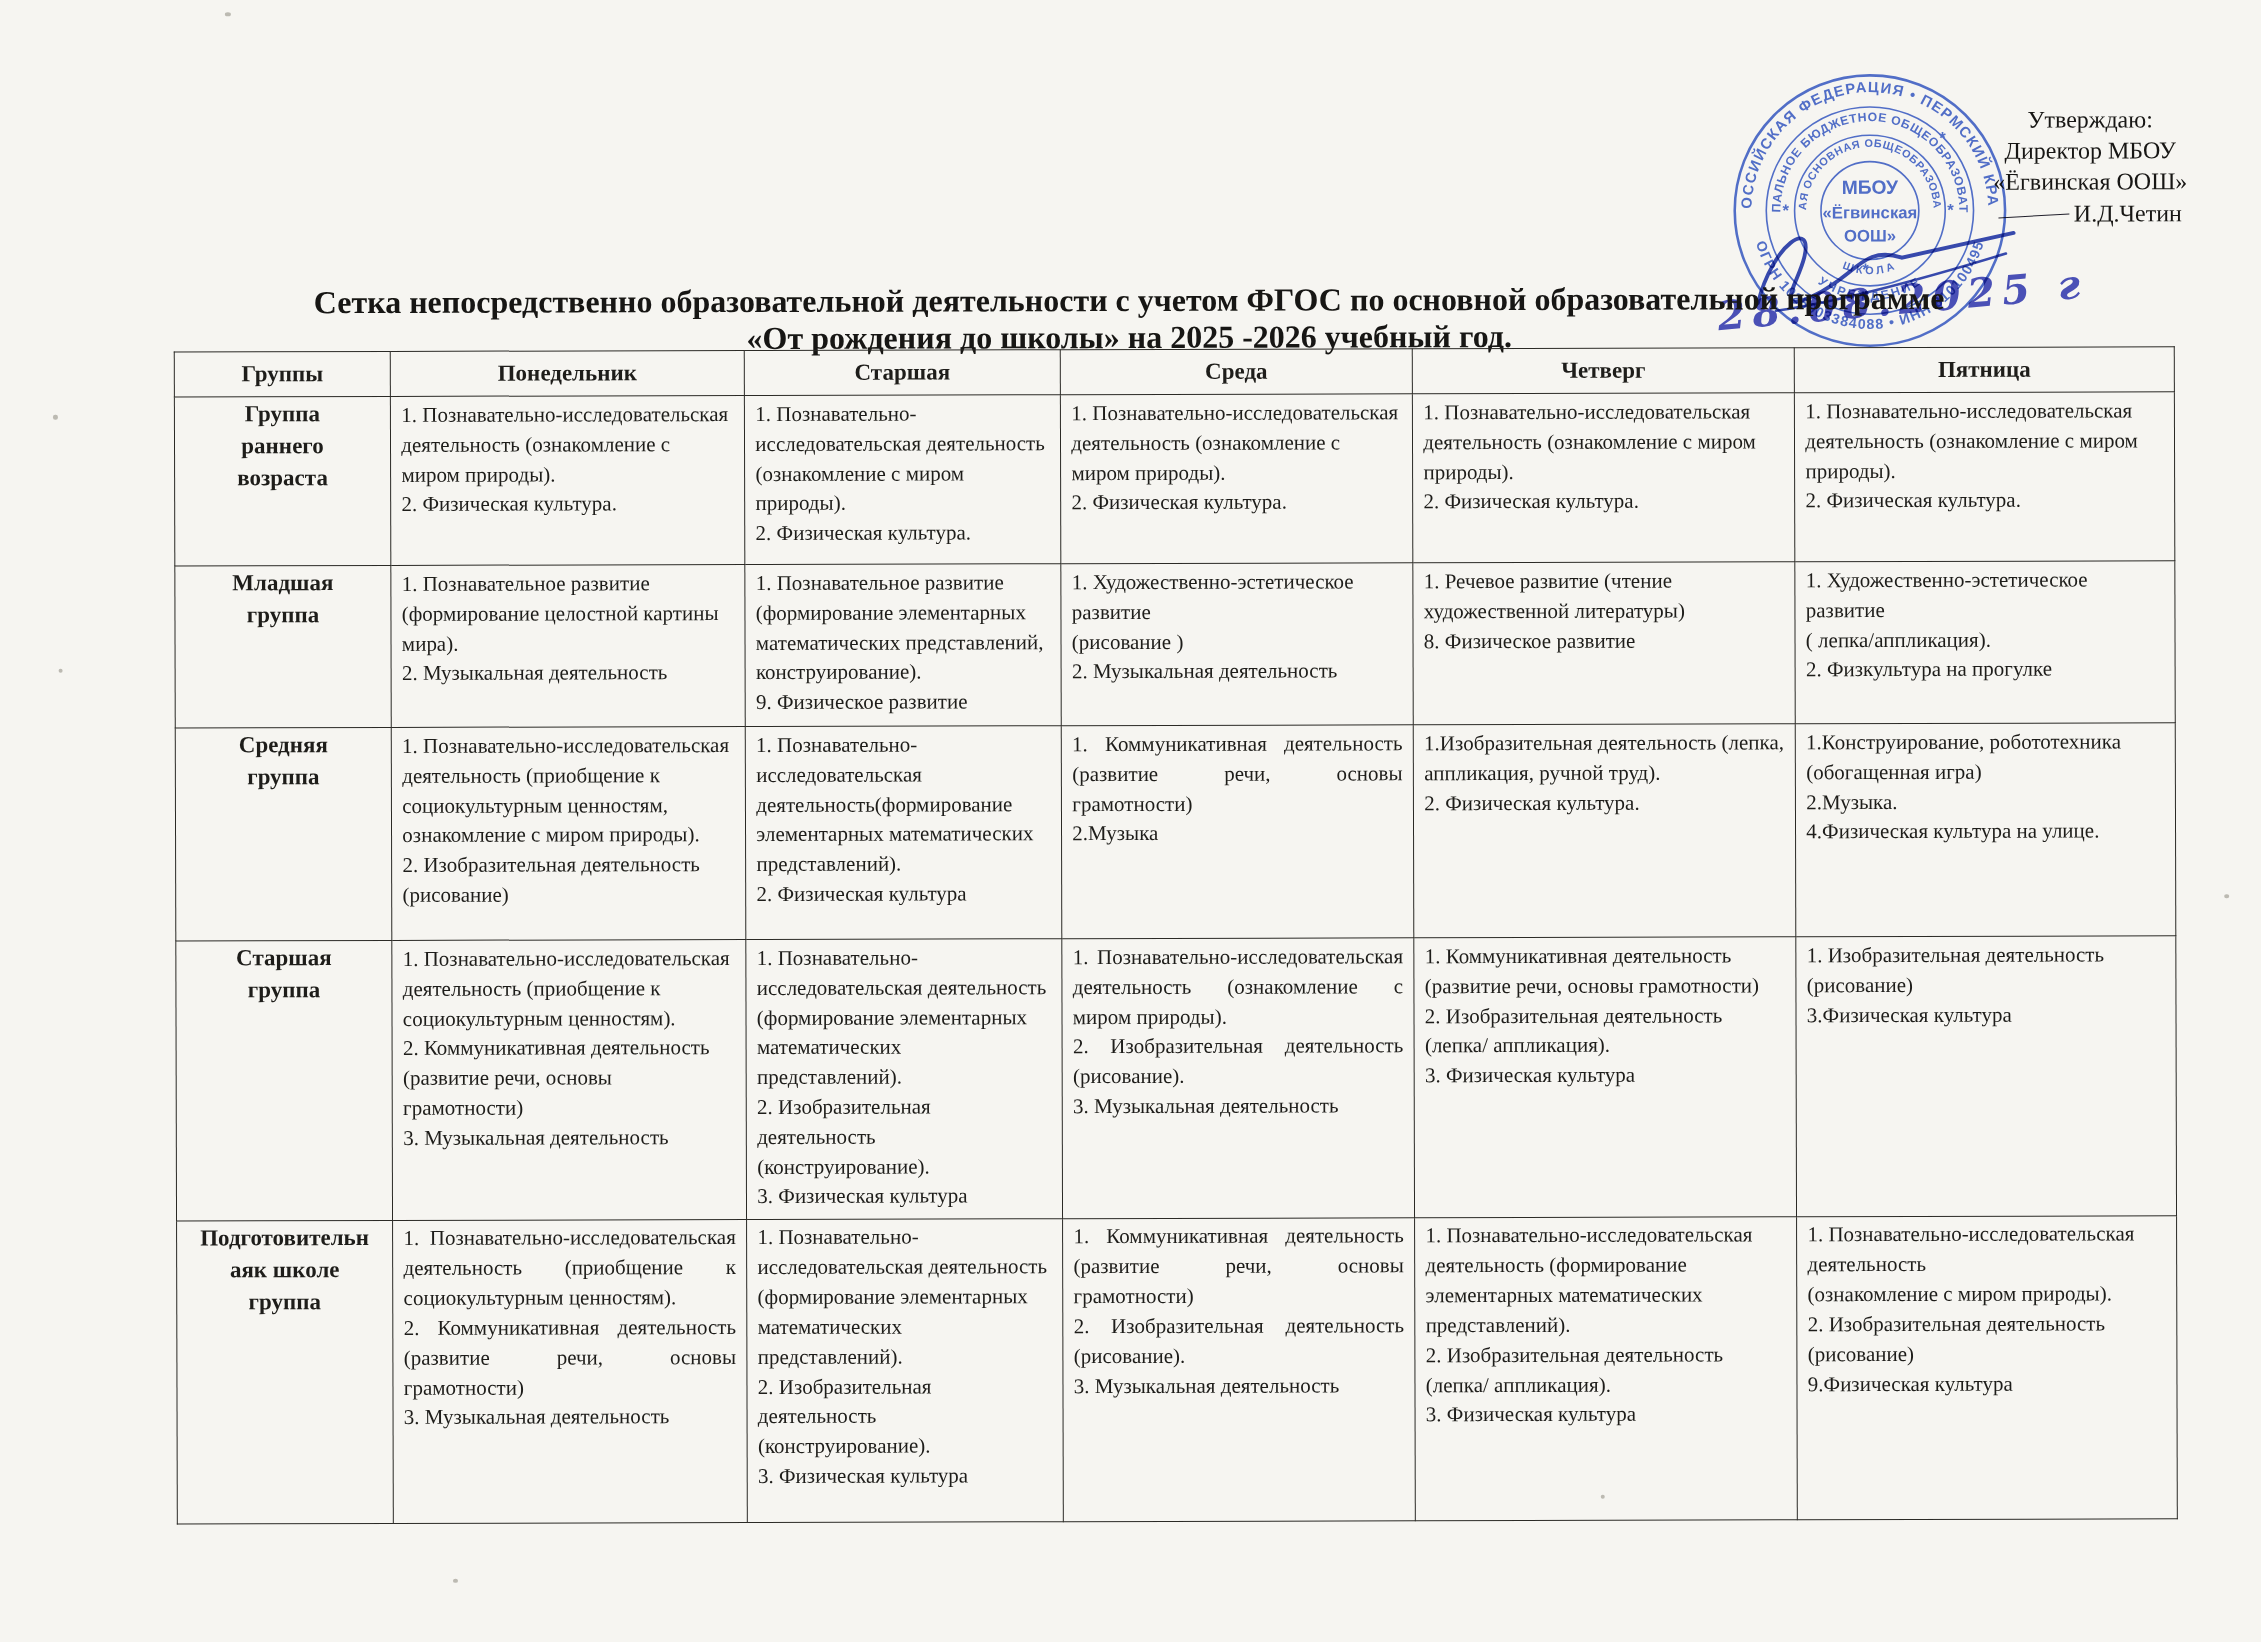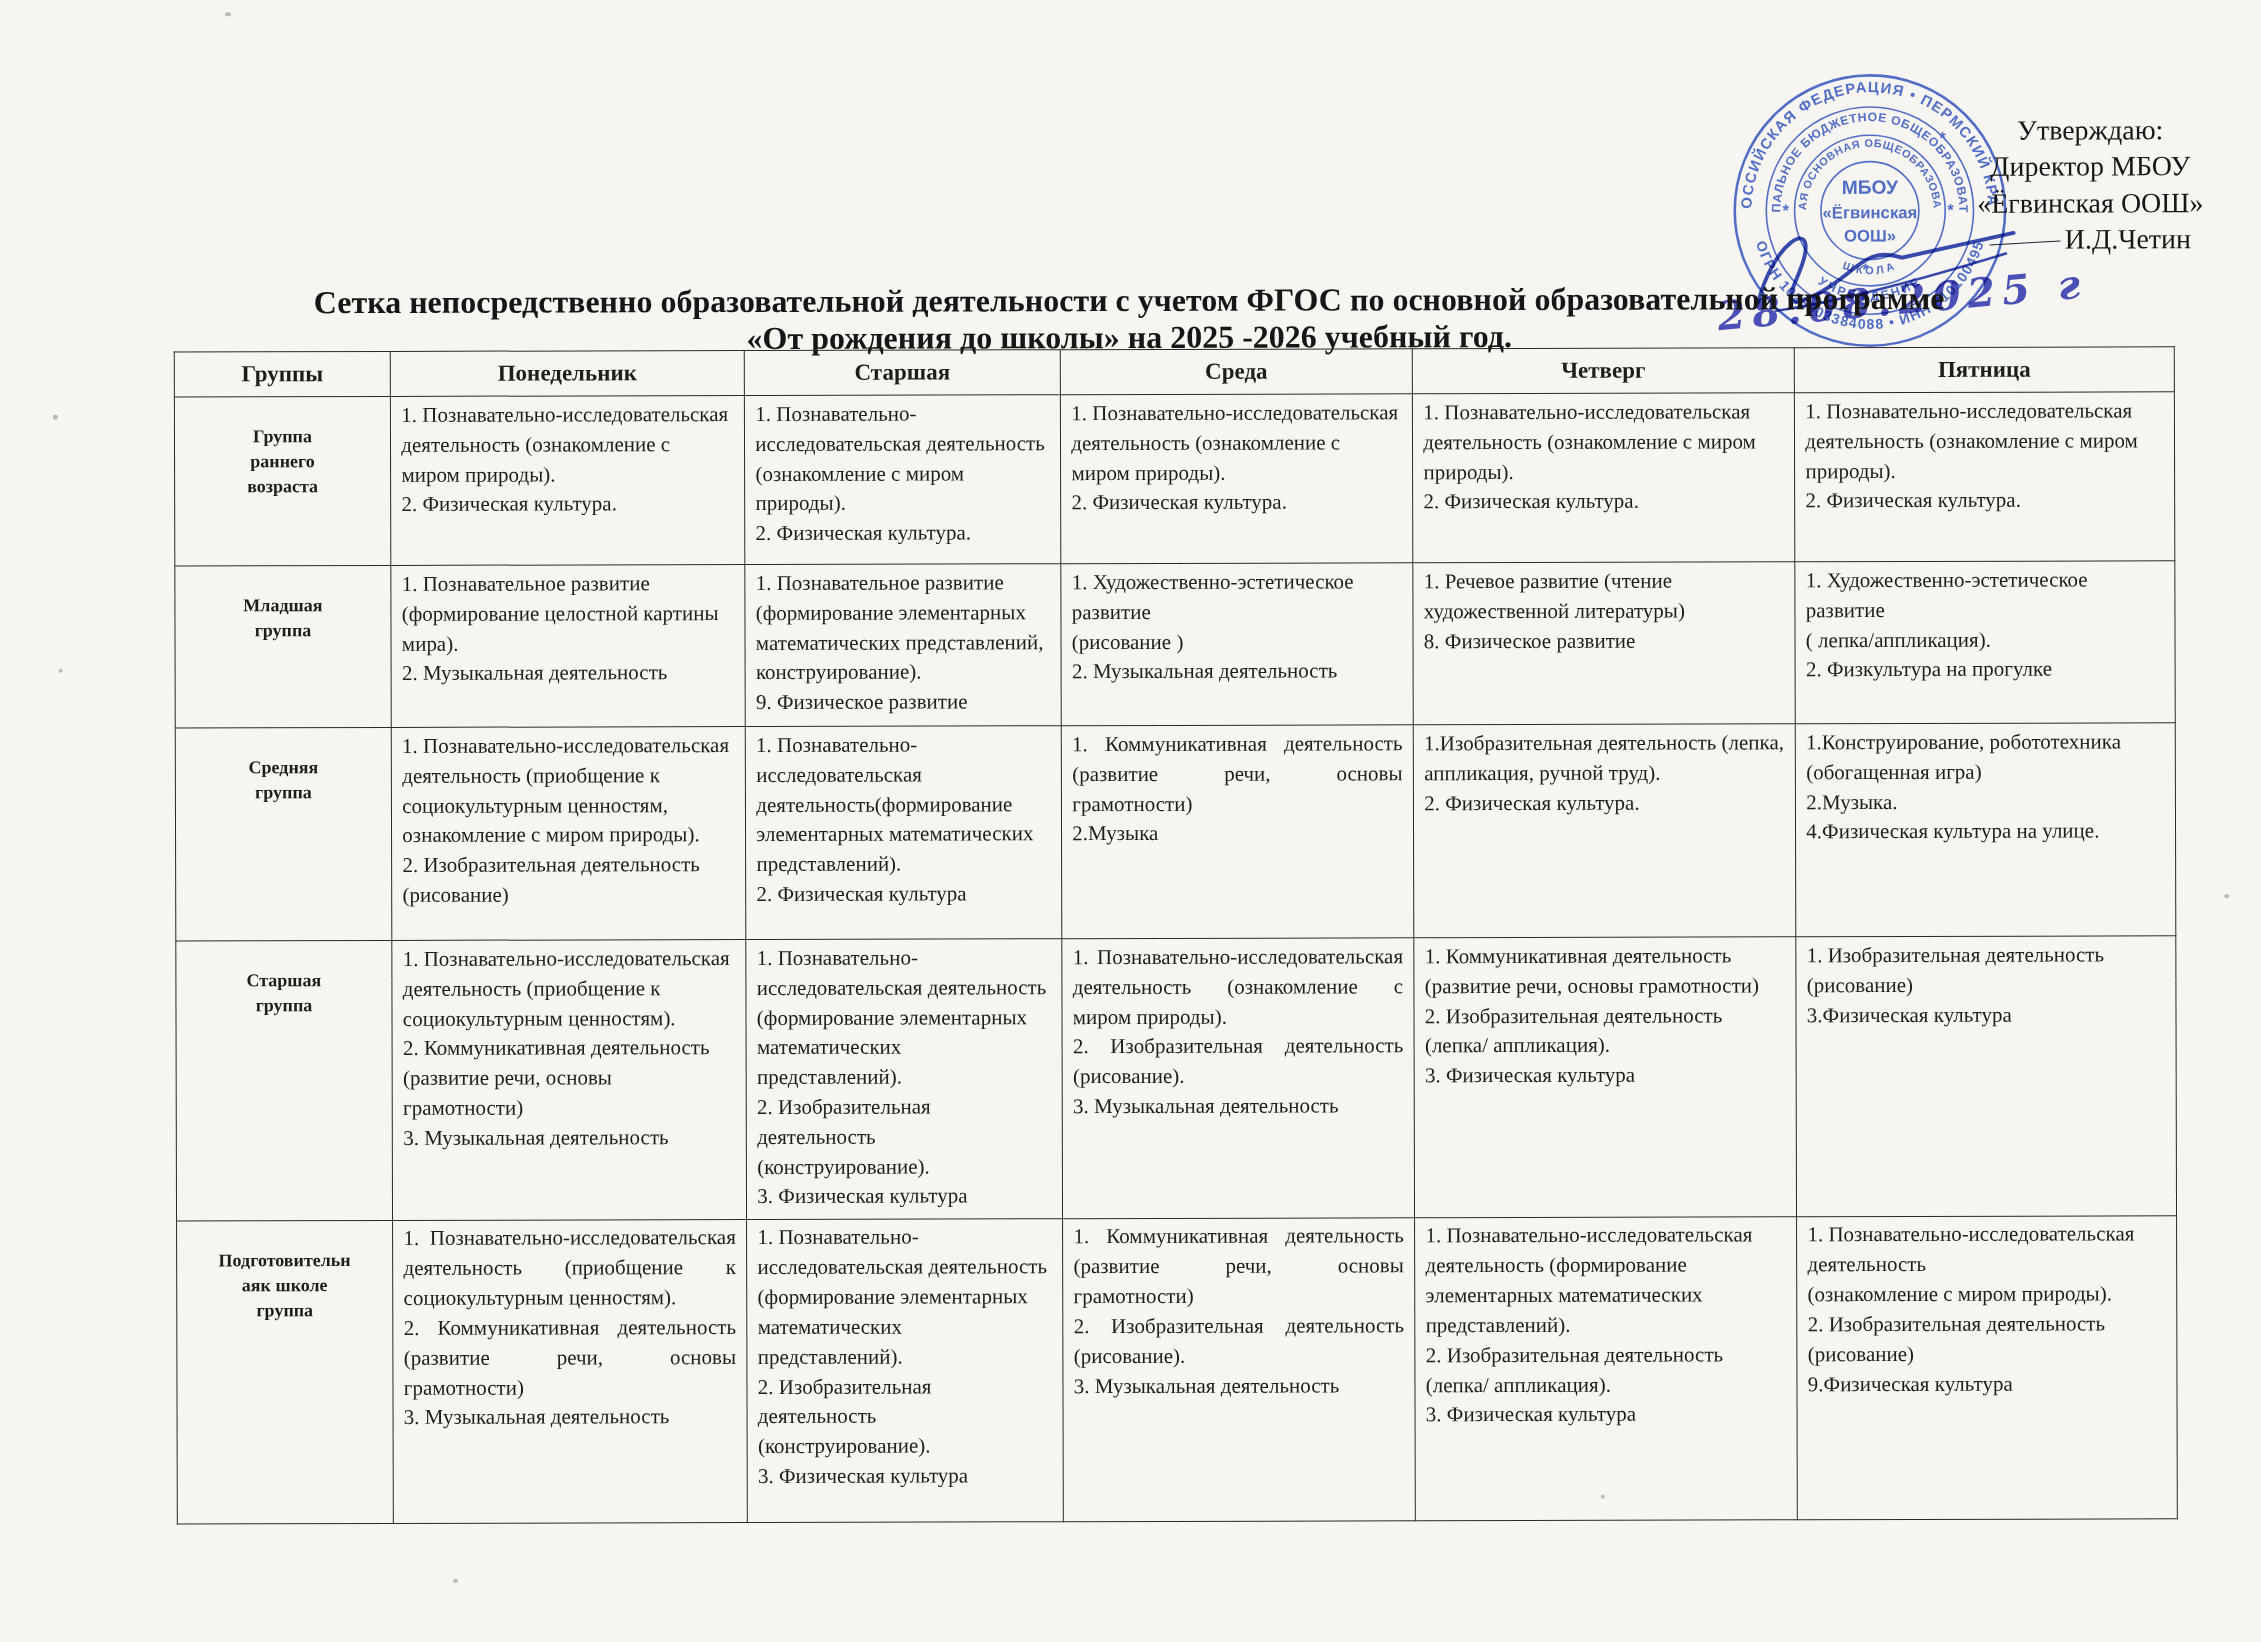--- a/index.html
+++ b/index.html
@@ -11,21 +11,21 @@
   .page{position:absolute;inset:0;transform:rotate(-0.15deg)}
   
   .speck{position:absolute;background:#8d887e;border-radius:50%;opacity:.55}
 
   .doc-title{
     position:absolute;top:282px;left:0;width:2261px;text-align:center;
     font-weight:bold;font-size:32px;line-height:1.16;color:#171614;
   }
   .approval{
     position:absolute;top:107px;left:1938px;width:308px;text-align:center;
-    font-size:28px;line-height:1.3;color:#171614;margin-top:8px;
+    font-size:24px;line-height:1.3;color:#171614;
   }
   .sig-underline{
     display:inline-block;width:71px;border-bottom:1.9px solid #22212d;
     margin-right:3.9px;transform:translateY(-5.2px) rotate(-3deg);
   }
 
   
   .stamp{
     position:absolute;left:1699px;top:40px;width:345px;height:345px;
     mix-blend-mode:multiply;opacity:.9;
@@ -49,21 +49,21 @@
     font-size:21px;line-height:1.42;color:#1e1d1a;
   }
   .schedule th,.schedule td{
     border:1.9px solid #2b2a26;vertical-align:top;
     padding:3.9px 10.3px 6.4px 10.3px;white-space:pre-line;overflow:hidden;
   }
   .schedule thead th{
     text-align:center;vertical-align:middle;font-size:23px;font-weight:bold;padding:5.2px;margin-left:24px;
   }
   .schedule tbody th{
-    font-weight:bold;text-align:center;font-size:18px;line-height:1.4;padding-top:27px;
+    font-weight:bold;text-align:center;font-size:23px;line-height:1.4;padding-top:1px;
   }
   .schedule td{text-align:left}
   .schedule td.justify{text-align:justify}
   tr.hrow{height:45px}
   tr.r1{height:169px}
   tr.r2{height:162px}
   tr.r3{height:213px}
   tr.r4{height:253px}
   tr.r5{height:303px}
 </style>

